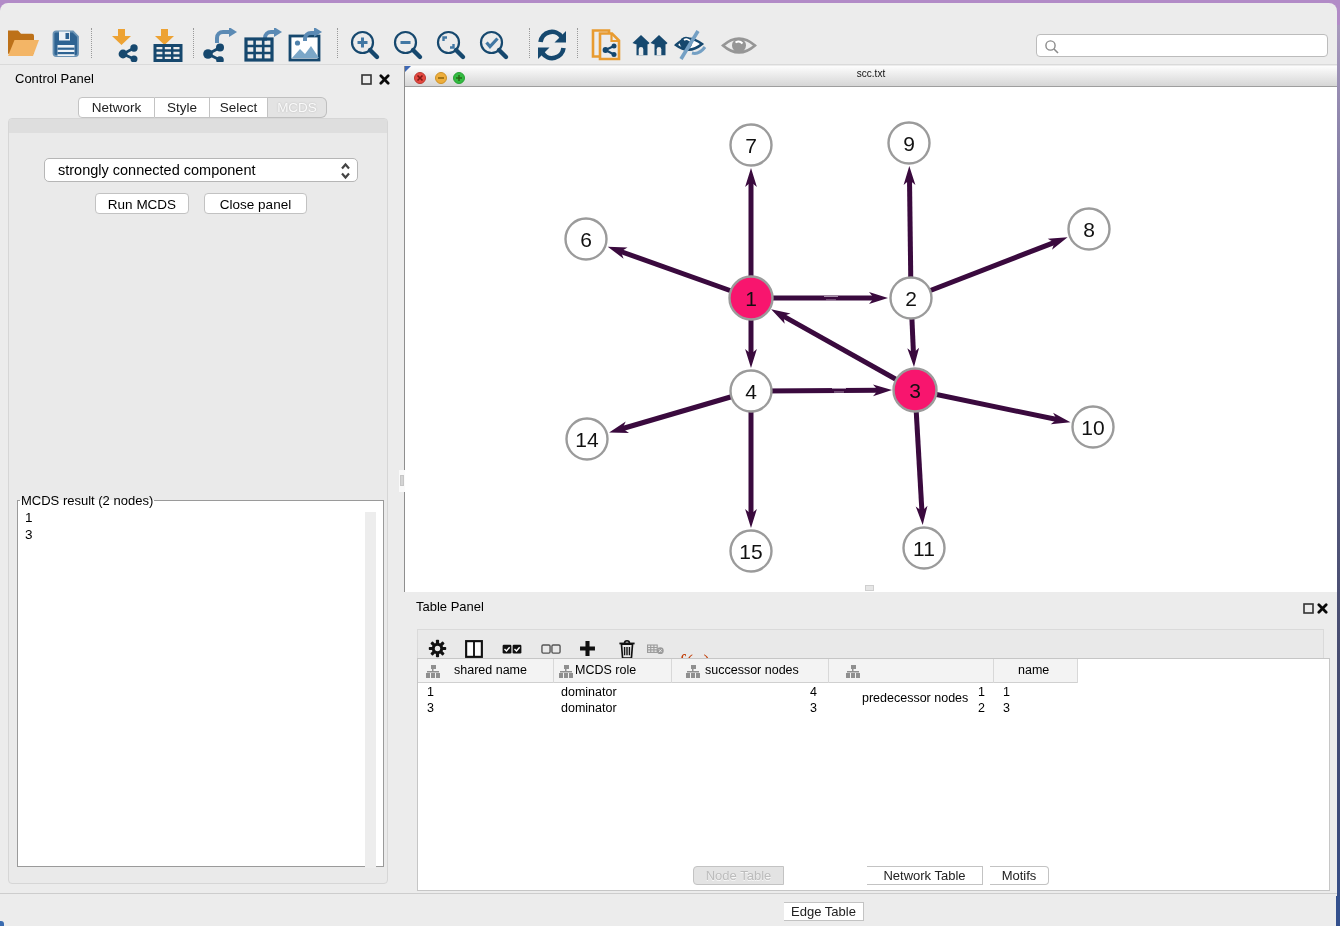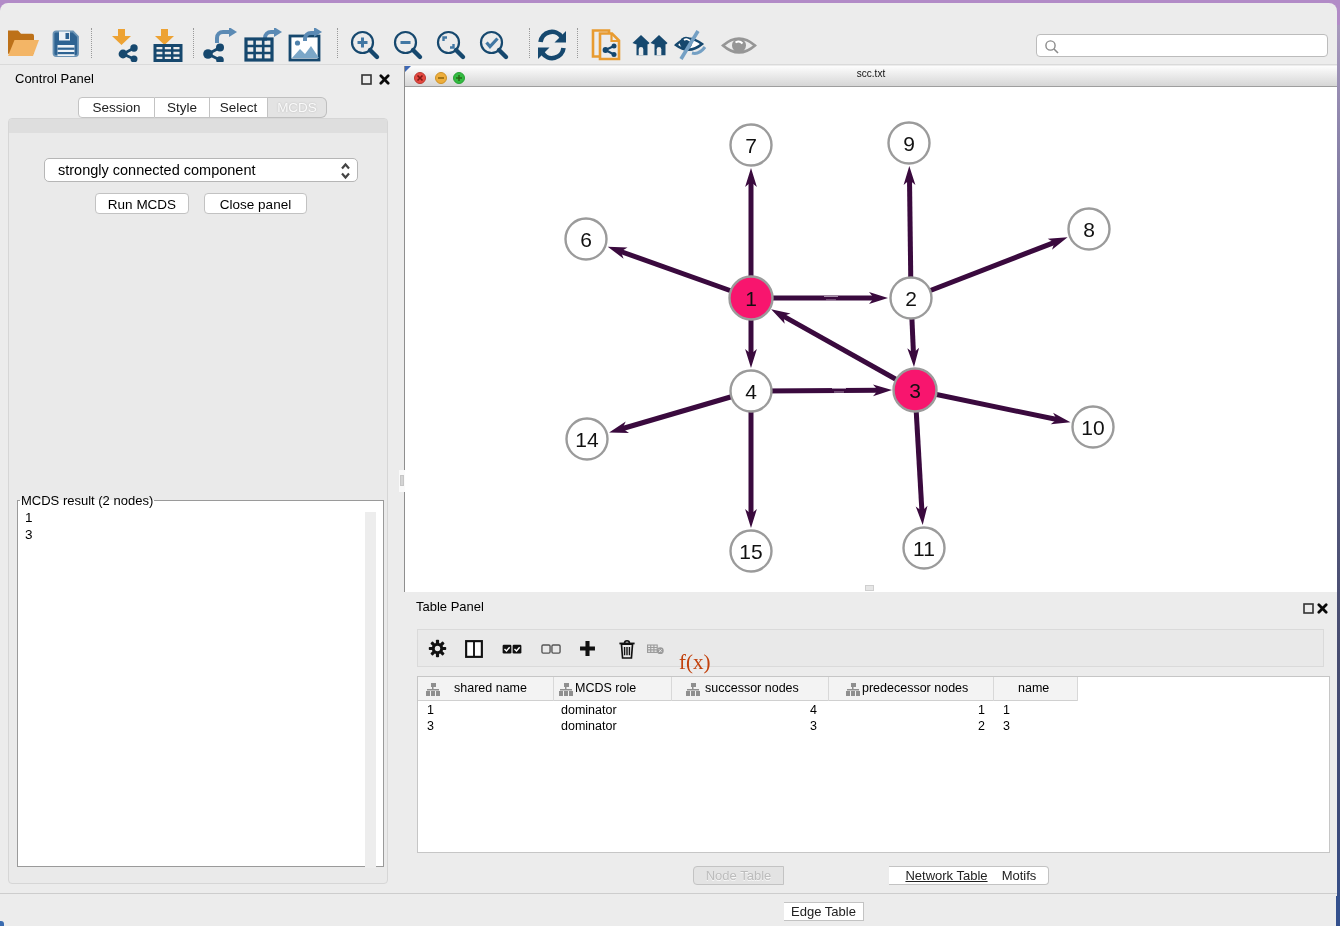--- a/index.html
+++ b/index.html
@@ -180,21 +180,21 @@
   </div>
   <div class="abs" style="left:0;top:61px;width:100%;height:1px;background:#dadada;"></div>
   <div id="cpanel">
     <div id="cpanel-title">Control Panel</div>
     <svg class="abs" style="left:357px;top:8px;" width="11" height="11" viewBox="0 0 11 11">
       <rect x="1" y="1" width="9" height="9" fill="none" stroke="#333" stroke-width="1.6"></rect>
     </svg>
     <svg class="abs" style="left:375px;top:8px;" width="11" height="11" viewBox="0 0 12 12">
       <path d="M2 2 L10 10 M10 2 L2 10" stroke="#0a0a0a" stroke-width="3" stroke-linecap="round"></path>
     </svg>
-    <div class="tab" style="left:74px; width:77px; border-radius:4px 0 0 4px;">Session</div>
+    <div class="tab" style="left:74px; width:77px; border-radius:4px 0 0 4px;">Network</div>
     <div class="tab" style="left:151px; width:55px; border-left:none;">Style</div>
     <div class="tab" style="left:206px; width:58px; border-left:none;">Select</div>
     <div class="tab" style="left:264px; width:59px; border-radius:0 6px 6px 0; border-left:none;
          background:#e3e3e3; border-color:#bfbfbf; color:#fafafa; text-shadow:0 0 2px #b5b5b5;">MCDS</div>
     <div id="cp-content">
       <div class="abs" style="left:0;top:0;width:100%;height:14px;background:#dedede;border-radius:3px 3px 0 0;"></div>
       <div class="abs" style="left:35px;top:39px;width:314px;height:24px;background:#fff;border:1px solid #b6b6b6;border-radius:5px;">
         <div class="abs" style="left:13px;top:2.5px;font-size:14.5px;color:#000;">strongly connected component</div>
         <svg class="abs" style="right:6px;top:3px;" width="11" height="18" viewBox="0 0 11 18">
           <path d="M2 6.5 L5.5 2.5 L9 6.5" fill="none" stroke="#444" stroke-width="2.2"></path>
@@ -347,56 +347,56 @@
       <svg class="abs" style="left:229px;top:13px;" width="17" height="12" viewBox="0 0 30 18">
         <g stroke="#9b9b9b" stroke-width="2">
           <rect x="1" y="2" width="17" height="13" fill="none"></rect>
           <path d="M1 6.3 h17 M1 10.6 h17 M6.6 2 v13 M12.2 2 v13"></path>
         </g>
         <circle cx="23.5" cy="12" r="6" fill="#9b9b9b"></circle>
         <path d="M21 9.5 l5 5 M26 9.5 l-5 5" stroke="#e9e9e9" stroke-width="1.6"></path>
       </svg>
       <div class="abs" style="left:261px;top:20px;font-family:'Liberation Serif',serif;font-size:21px;color:#c2410c;">f(x)</div>
     </div>
-    <div class="abs" style="left:13px;top:80px;width:913px;height:177px;background:#fff;border:1px solid #c6c6c6;">
+    <div class="abs" style="left:13px;top:62px;width:913px;height:233px;background:#fff;border:1px solid #c6c6c6;">
       <div class="abs" style="left:0;top:0;width:660px;height:24px;border-bottom:1px solid #d0d0d0;background:#f3f3f3;">
         <div class="abs" style="left:0;top:0;width:136px;height:24px;border-right:1px solid #d8d8d8;"></div>
         <div class="abs" style="left:136px;top:0;width:118px;height:24px;border-right:1px solid #d8d8d8;"></div>
         <div class="abs" style="left:254px;top:0;width:157px;height:24px;border-right:1px solid #d8d8d8;"></div>
         <div class="abs" style="left:411px;top:0;width:165px;height:24px;border-right:1px solid #d8d8d8;"></div>
         <div class="abs" style="left:576px;top:0;width:84px;height:24px;border-right:1px solid #d8d8d8;"></div>
         <div class="hdr-ic" style="left:8px;"></div>
         <div class="abs hdr-tx" style="left:36px;">shared name</div>
         <div class="hdr-ic" style="left:141px;"></div>
         <div class="abs hdr-tx" style="left:157px;">MCDS role</div>
         <div class="hdr-ic" style="left:268px;"></div>
         <div class="abs hdr-tx" style="left:287px;">successor nodes</div>
         <div class="hdr-ic" style="left:428px;"></div>
-        <div class="abs hdr-tx" style="left:444px;">predecessor nodes</div>
+        <div class="abs hdr-tx" style="left:444px;margin-top:28px;">predecessor nodes</div>
         <div class="abs hdr-tx" style="left:600px;">name</div>
       </div>
       <div class="abs row" style="top:26px;">
         <span class="abs" style="left:9px;">1</span>
         <span class="abs" style="left:143px;">dominator</span>
         <span class="abs" style="left:254px;width:145px;text-align:right;">4</span>
         <span class="abs" style="left:411px;width:156px;text-align:right;">1</span>
         <span class="abs" style="left:585px;">1</span>
       </div>
       <div class="abs row" style="top:42px;">
         <span class="abs" style="left:9px;">3</span>
         <span class="abs" style="left:143px;">dominator</span>
         <span class="abs" style="left:254px;width:145px;text-align:right;">3</span>
         <span class="abs" style="left:411px;width:156px;text-align:right;">2</span>
         <span class="abs" style="left:585px;">3</span>
       </div>
     </div>
     <div class="abs" style="left:289px;top:270px;height:21px;">
       <div class="ttab" style="left:0;width:91px;border-radius:4px 0 0 4px;background:#e3e3e3;color:#bcbcbc;text-shadow:0 1px 0 #f8f8f8;">Node Table</div>
       <div class="ttab" style="left:91px;width:80px;border-left:none;margin-top:36px;">Edge Table</div>
-      <div class="ttab" style="left:196px;width:116px;border-left:none;text-decoration:underline;">Network Table</div>
+      <div class="ttab" style="left:174px;width:116px;border-left:none;">Network Table</div>
       <div class="ttab" style="left:297px;width:59px;border-left:none;border-radius:0 4px 4px 0;">Motifs</div>
     </div>
   </div>
   <div id="statusbar"></div>
 </div>
 <div class="abs" style="left:0;top:921px;width:4px;height:5px;background:#3b6cb0;border-radius:0 3px 0 0;"></div>
 <div class="abs" style="left:1337px;top:25px;width:3px;height:901px;background:linear-gradient(#a899bd 0%, #8d85ac 12%, #6c6c90 30%, #55587c 50%, #474c70 70%, #3d4a79 88%, #34508d 100%);"></div>
 <div class="abs" style="left:1336px;top:896px;width:4px;height:30px;background:#34508d;"></div>
 
 </body></html>

